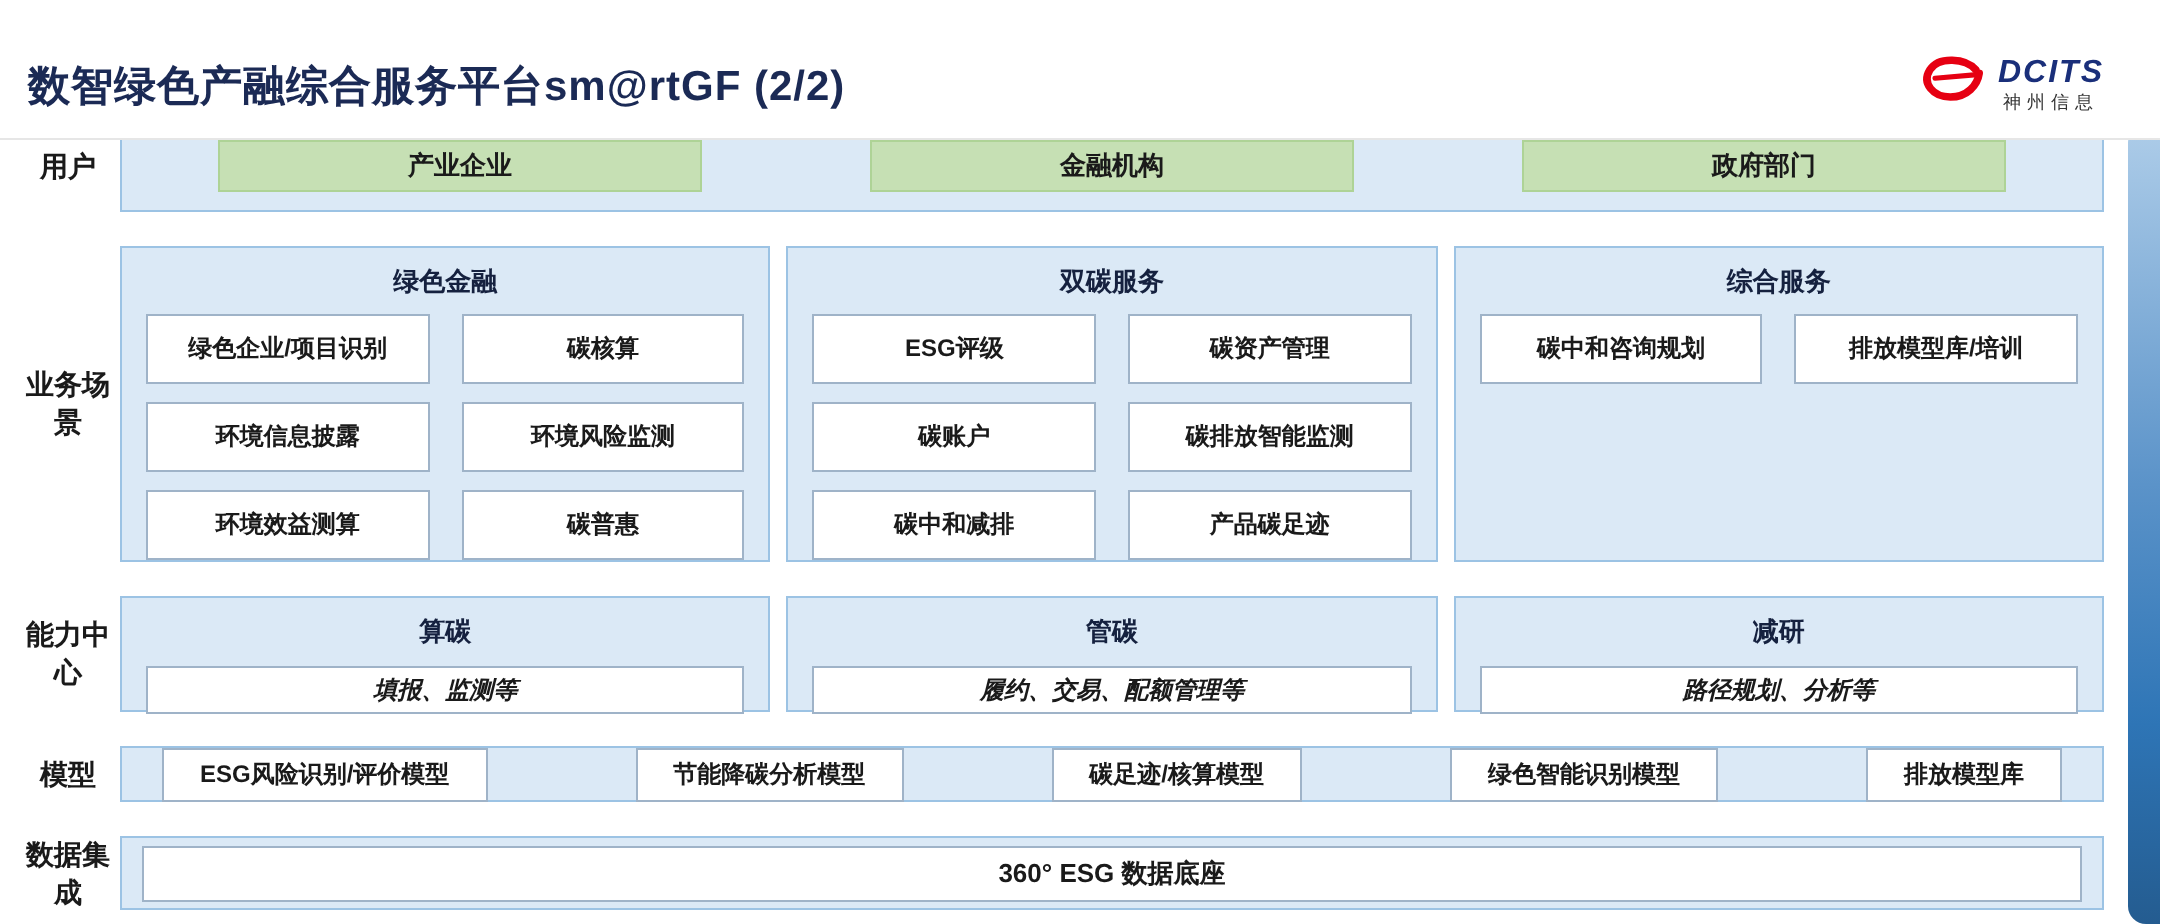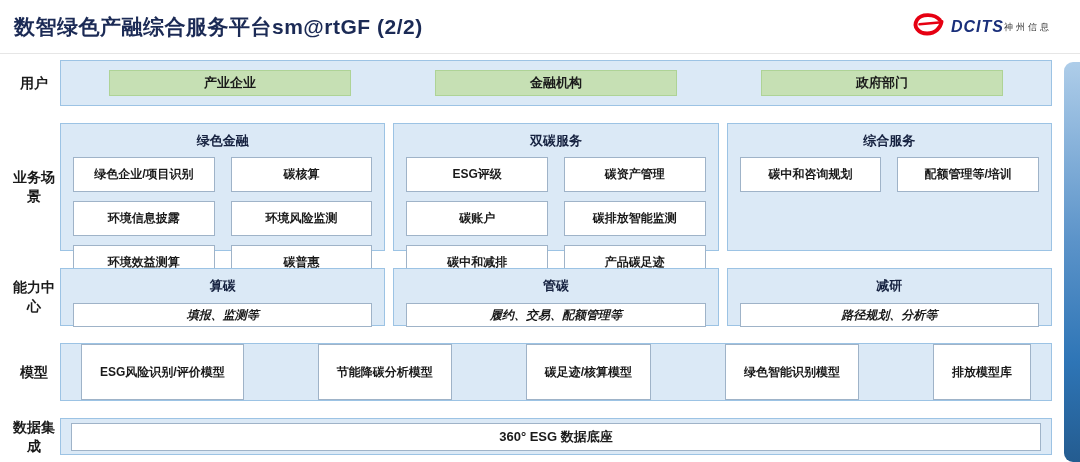--- a/index.html
+++ b/index.html
@@ -3,30 +3,30 @@
 <meta charset="utf-8">
 <style>
   html,body{margin:0;padding:0;background:#fff;}
   body{
     width:1080px;height:462px;position:relative;overflow:hidden;
     font-family:"Liberation Sans","DejaVu Sans",sans-serif;
     color:#1a1a1a;
   }
   
   .header{
-    position:absolute;top:0;left:0;right:0;height:54px;
+    position:absolute;top:16px;left:0;right:0;height:54px;
     display:flex;align-items:center;justify-content:space-between;
     padding:0 14px;box-sizing:border-box;
     border-bottom:1px solid #e6e6e6;background:#fff;z-index:2;
   }
   .title{
     margin:0;font-size:21px;font-weight:bold;color:#1b2a55;letter-spacing:.5px;
   }
   .logo{display:flex;align-items:center;gap:6px;margin-right:14px;}
-  .logo-text{display:flex;flex-direction:row;align-items:center;line-height:1;}
+  .logo-text{display:flex;flex-direction:column;align-items:center;line-height:1;}
   .logo-brand{font-size:16px;font-weight:bold;font-style:italic;color:#1a2f7a;letter-spacing:1px;}
   .logo-company{font-size:9px;color:#333;margin-top:2px;letter-spacing:3px;}
   
   .side-bar{
     position:absolute;right:0;top:62px;bottom:0;width:16px;
     background:linear-gradient(180deg,#aecde9 0%,#5b93c9 45%,#2e75b6 75%,#245c90 100%);
     border-radius:9px 0 0 9px;z-index:1;
   }
   
   .main{
@@ -69,21 +69,21 @@
   .green-box{
     width:74%;height:26px;background:#c6e0b4;border:1px solid #aed396;
     display:flex;align-items:center;justify-content:center;
     font-size:13px;font-weight:bold;color:#1a1a1a;box-sizing:border-box;
   }
   
   .cap-row{height:58px;}
   .cap-box{margin-top:1px;}
   
   .models-panel{
-    height:58px;display:flex;justify-content:space-between;
+    height:28px;display:flex;align-items:center;justify-content:space-between;
     padding:0 20px;
   }
   .model-box{flex:0 0 auto;padding:4px 18px;font-weight:bold;font-size:12px;}
   
   .data-panel{height:37px;display:flex;align-items:center;padding:0 10px;}
   .data-box{width:100%;height:28px;font-weight:bold;font-size:13px;}
 </style>
 </head>
 <body>
 
@@ -149,21 +149,21 @@
           <div class="box">碳排放智能监测</div>
           <div class="box">碳中和减排</div>
           <div class="box">产品碳足迹</div>
         </div>
       </div>
 
       <div class="subpanel">
         <div class="subpanel-title">综合服务</div>
         <div class="grid2">
           <div class="box">碳中和咨询规划</div>
-          <div class="box">配额管理等/培训</div>
+          <div class="box">排放模型库/培训</div>
         </div>
       </div>
 
     </div>
   </div>
 
   <div class="row cap-row">
     <div class="row-label">能力中心</div>
     <div class="row-body cols">
 

